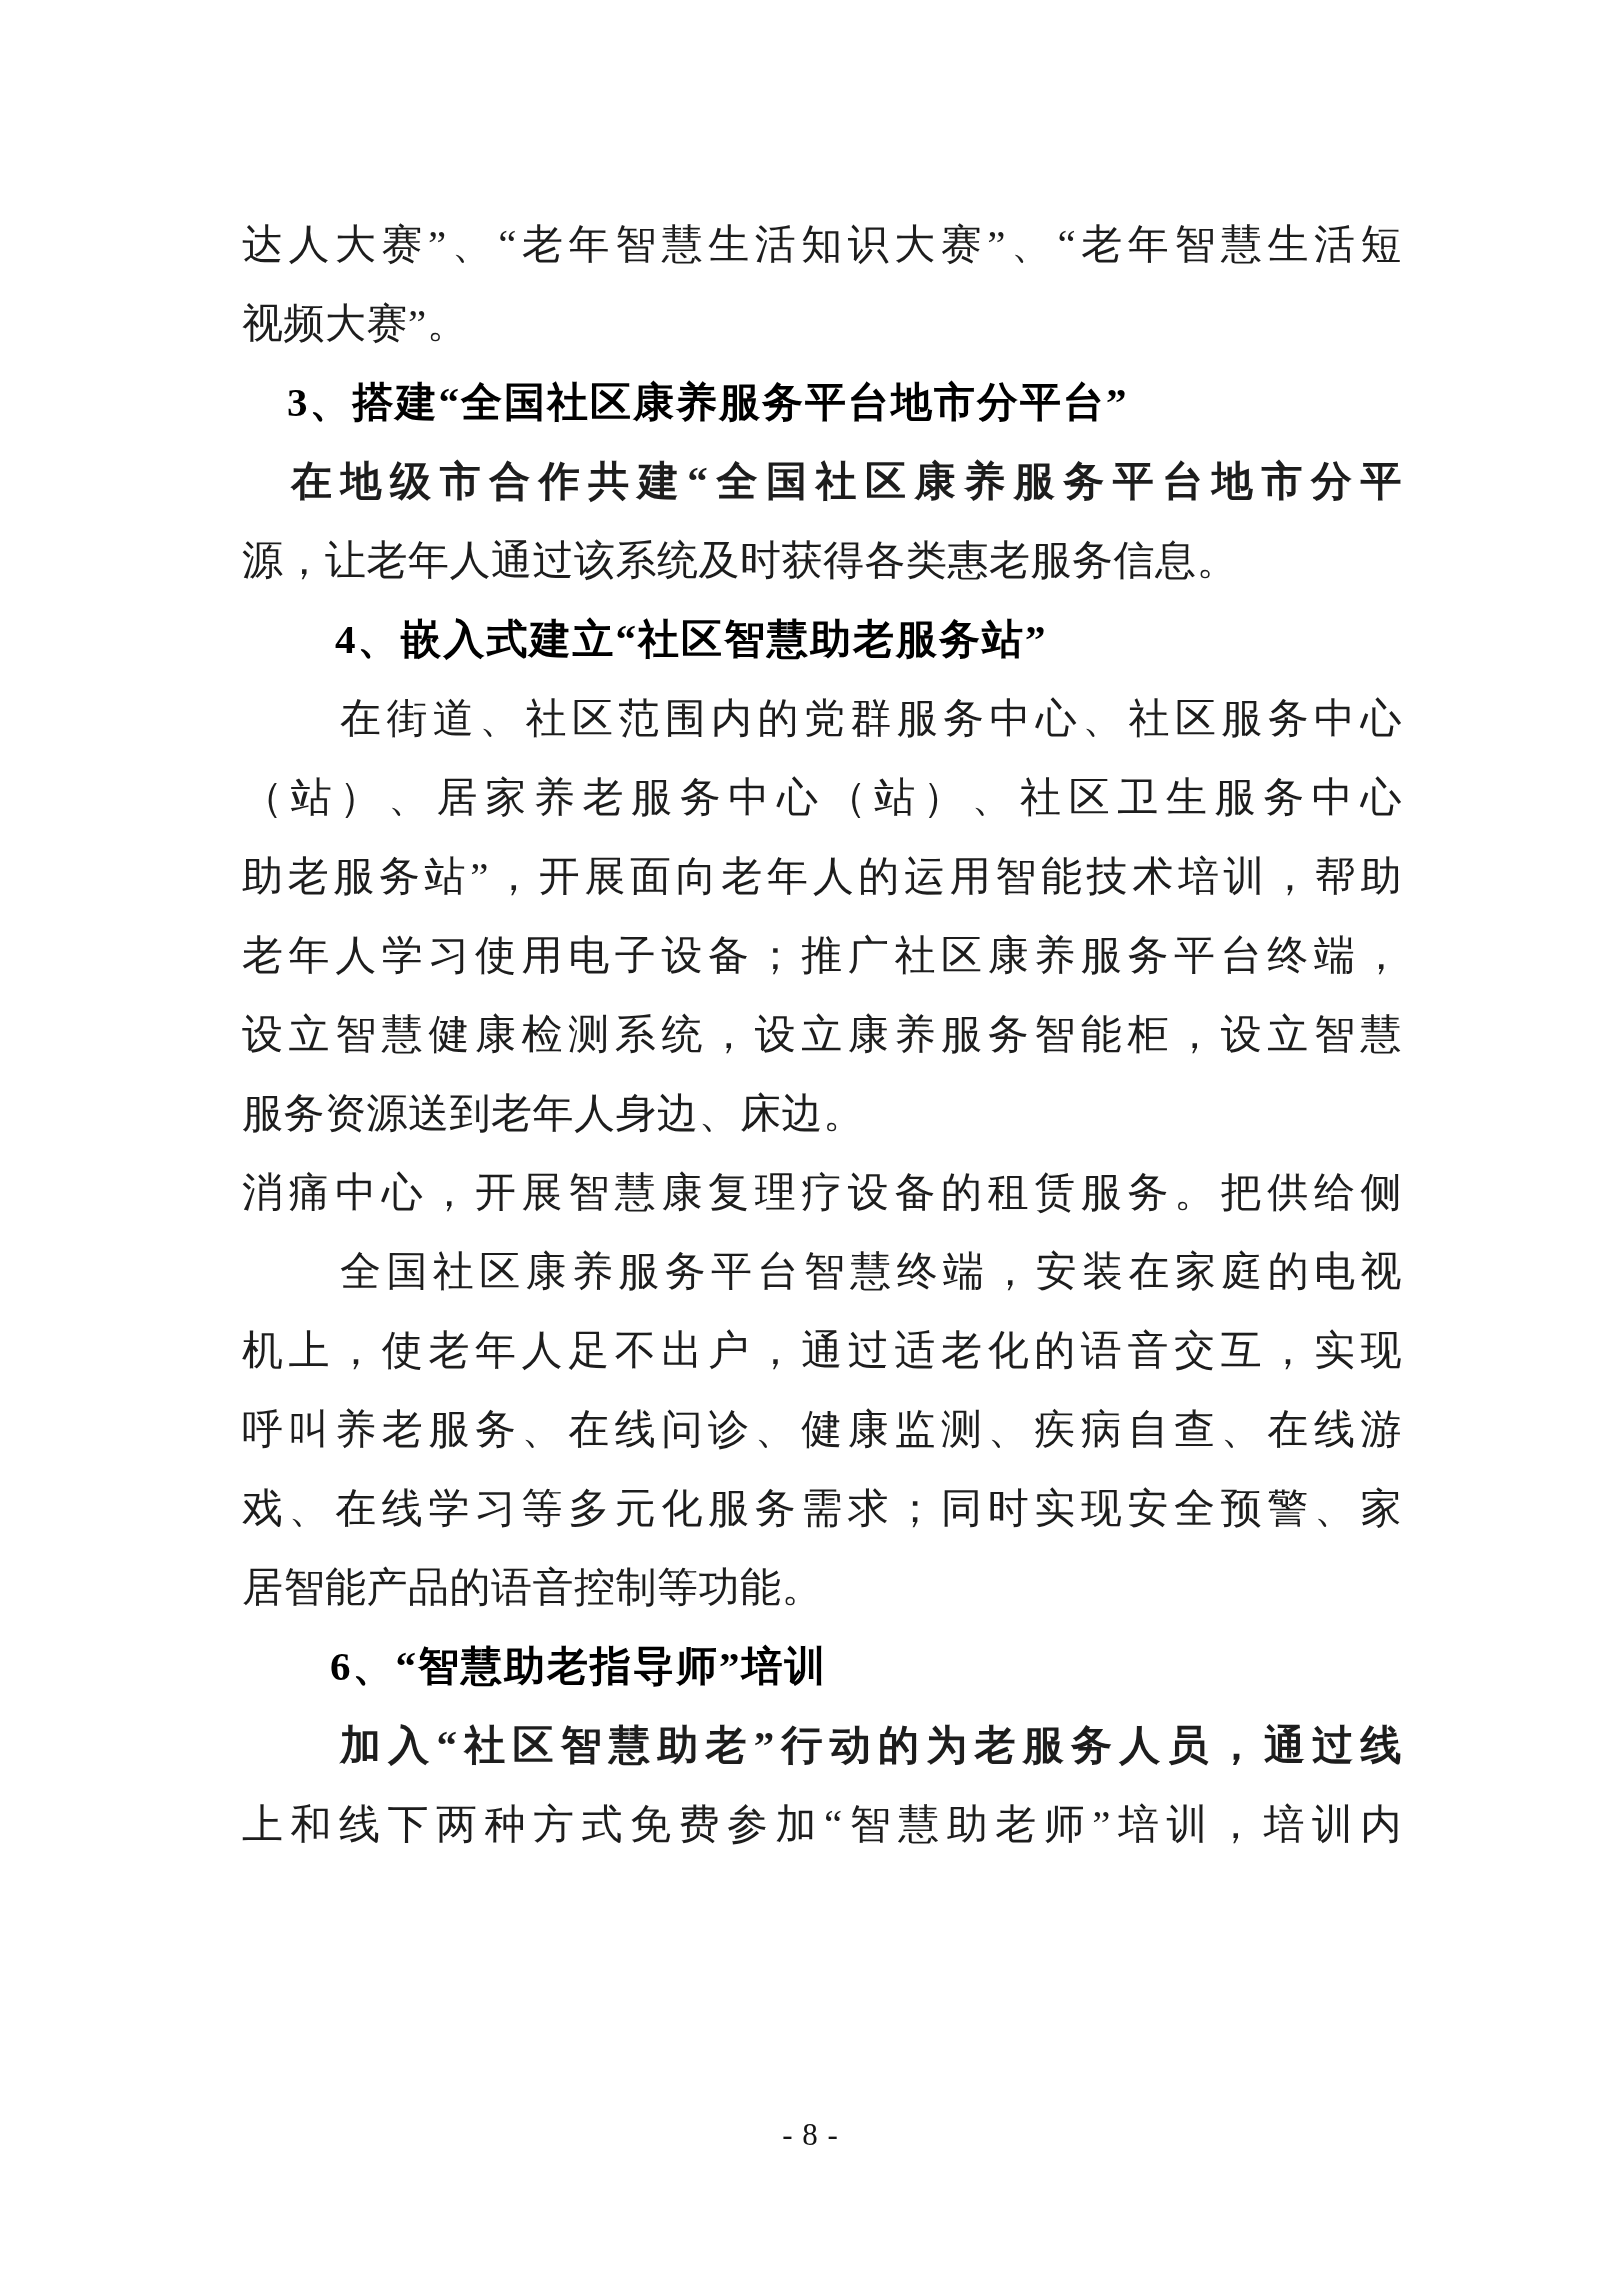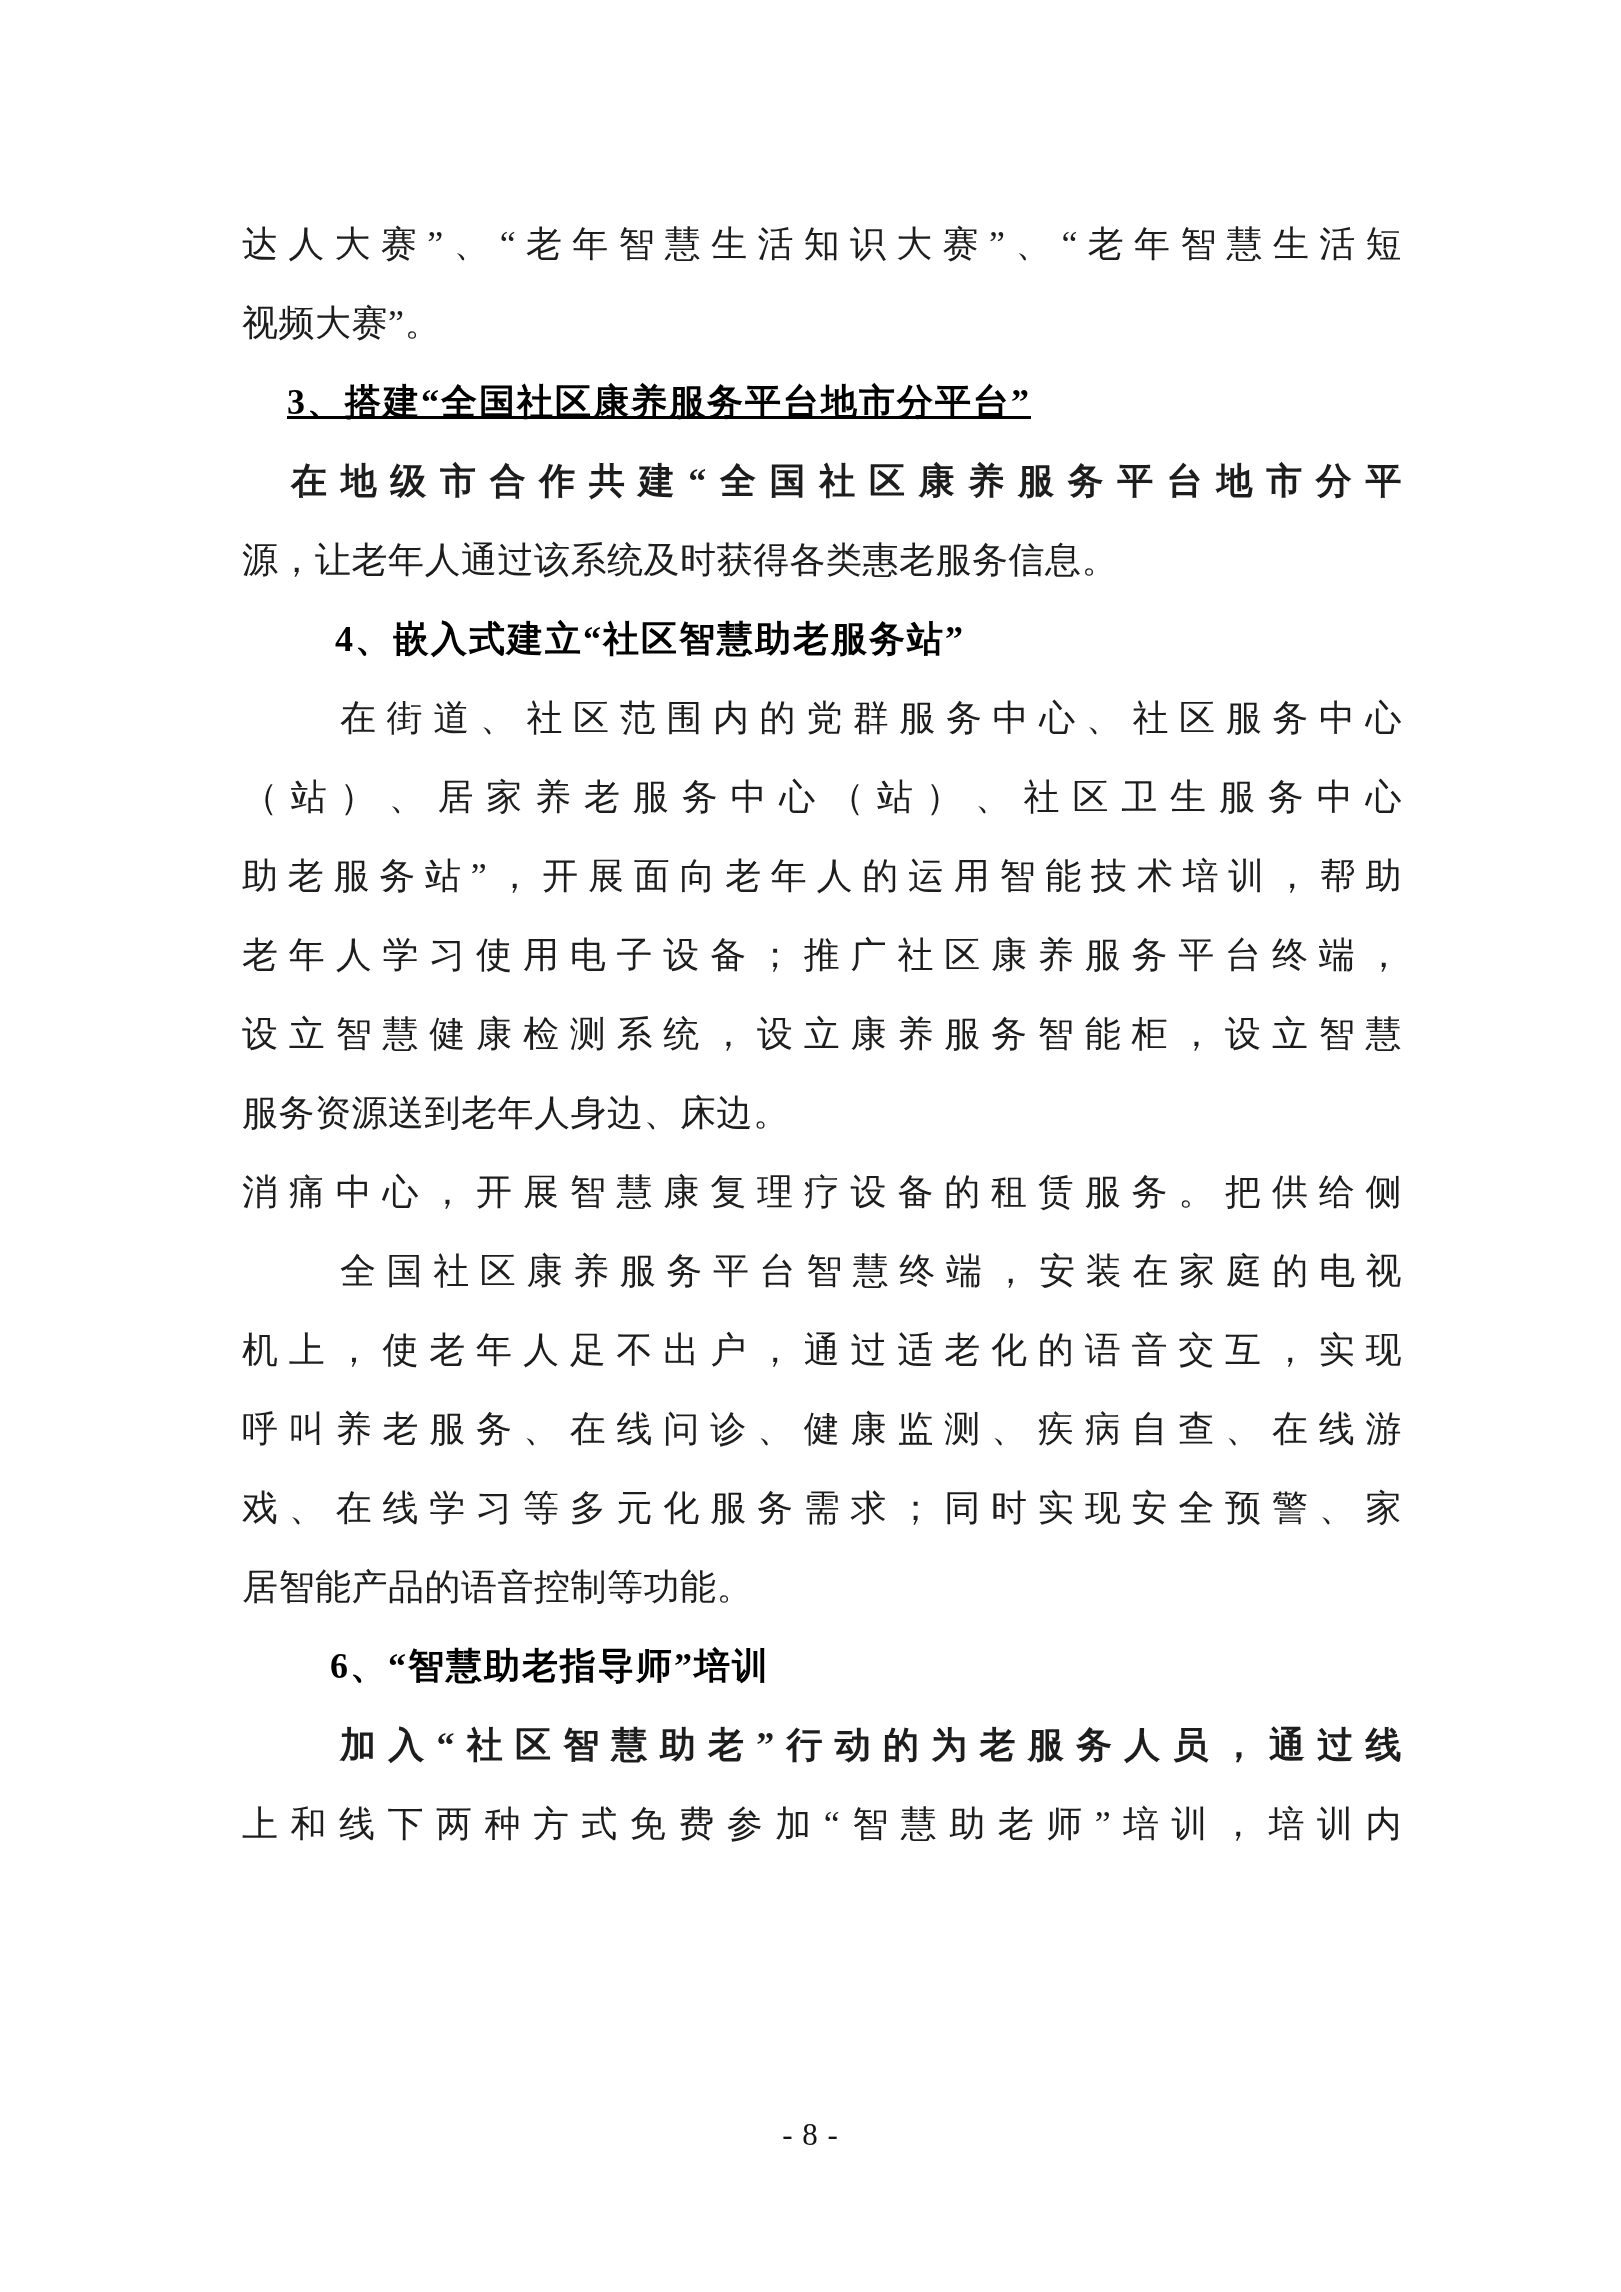--- a/index.html
+++ b/index.html
@@ -23,21 +23,21 @@
   }
   .textblock {
     position: absolute;
     left: 242px;
     top: 205px;
     width: 1160px;
   }
   .line {
     height: 79px;
     line-height: 79px;
-    font-size: 36px;
+    font-size: 41px;
     color: #1d1d1d;
     text-align: left;
     letter-spacing: 0.5px;
   }
   .line.j {
     text-align: justify;
     text-align-last: justify;
   }
   .line.heading {
     font-weight: 700;
@@ -55,21 +55,21 @@
     color: #141414;
   }
 </style>
 </head>
 <body>
 
 <div class="page">
   <div class="textblock" id="textblock">
       <div class="line j">达人大赛”、“老年智慧生活知识大赛”、“老年智慧生活短</div>
       <div class="line">视频大赛”。</div>
-      <div class="line heading" style="padding-left: 45px; text-decoration: underline;">3、搭建“全国社区康养服务平台地市分平台”</div>
+      <div class="line heading" style="padding-left: 45px;">3、搭建“全国社区康养服务平台地市分平台”</div>
       <div class="line j" style="padding-left: 49px; font-weight: bold;">在地级市合作共建“全国社区康养服务平台地市分平</div>
       <div class="line">源，让老年人通过该系统及时获得各类惠老服务信息。</div>
       <div class="line heading" style="padding-left: 93px;">4、嵌入式建立“社区智慧助老服务站”</div>
       <div class="line j" style="padding-left: 98px;">在街道、社区范围内的党群服务中心、社区服务中心</div>
       <div class="line j">（站）、居家养老服务中心（站）、社区卫生服务中心</div>
       <div class="line j">助老服务站”，开展面向老年人的运用智能技术培训，帮助</div>
       <div class="line j">老年人学习使用电子设备；推广社区康养服务平台终端，</div>
       <div class="line j">设立智慧健康检测系统，设立康养服务智能柜，设立智慧</div>
       <div class="line">服务资源送到老年人身边、床边。</div>
       <div class="line j">消痛中心，开展智慧康复理疗设备的租赁服务。把供给侧</div>

